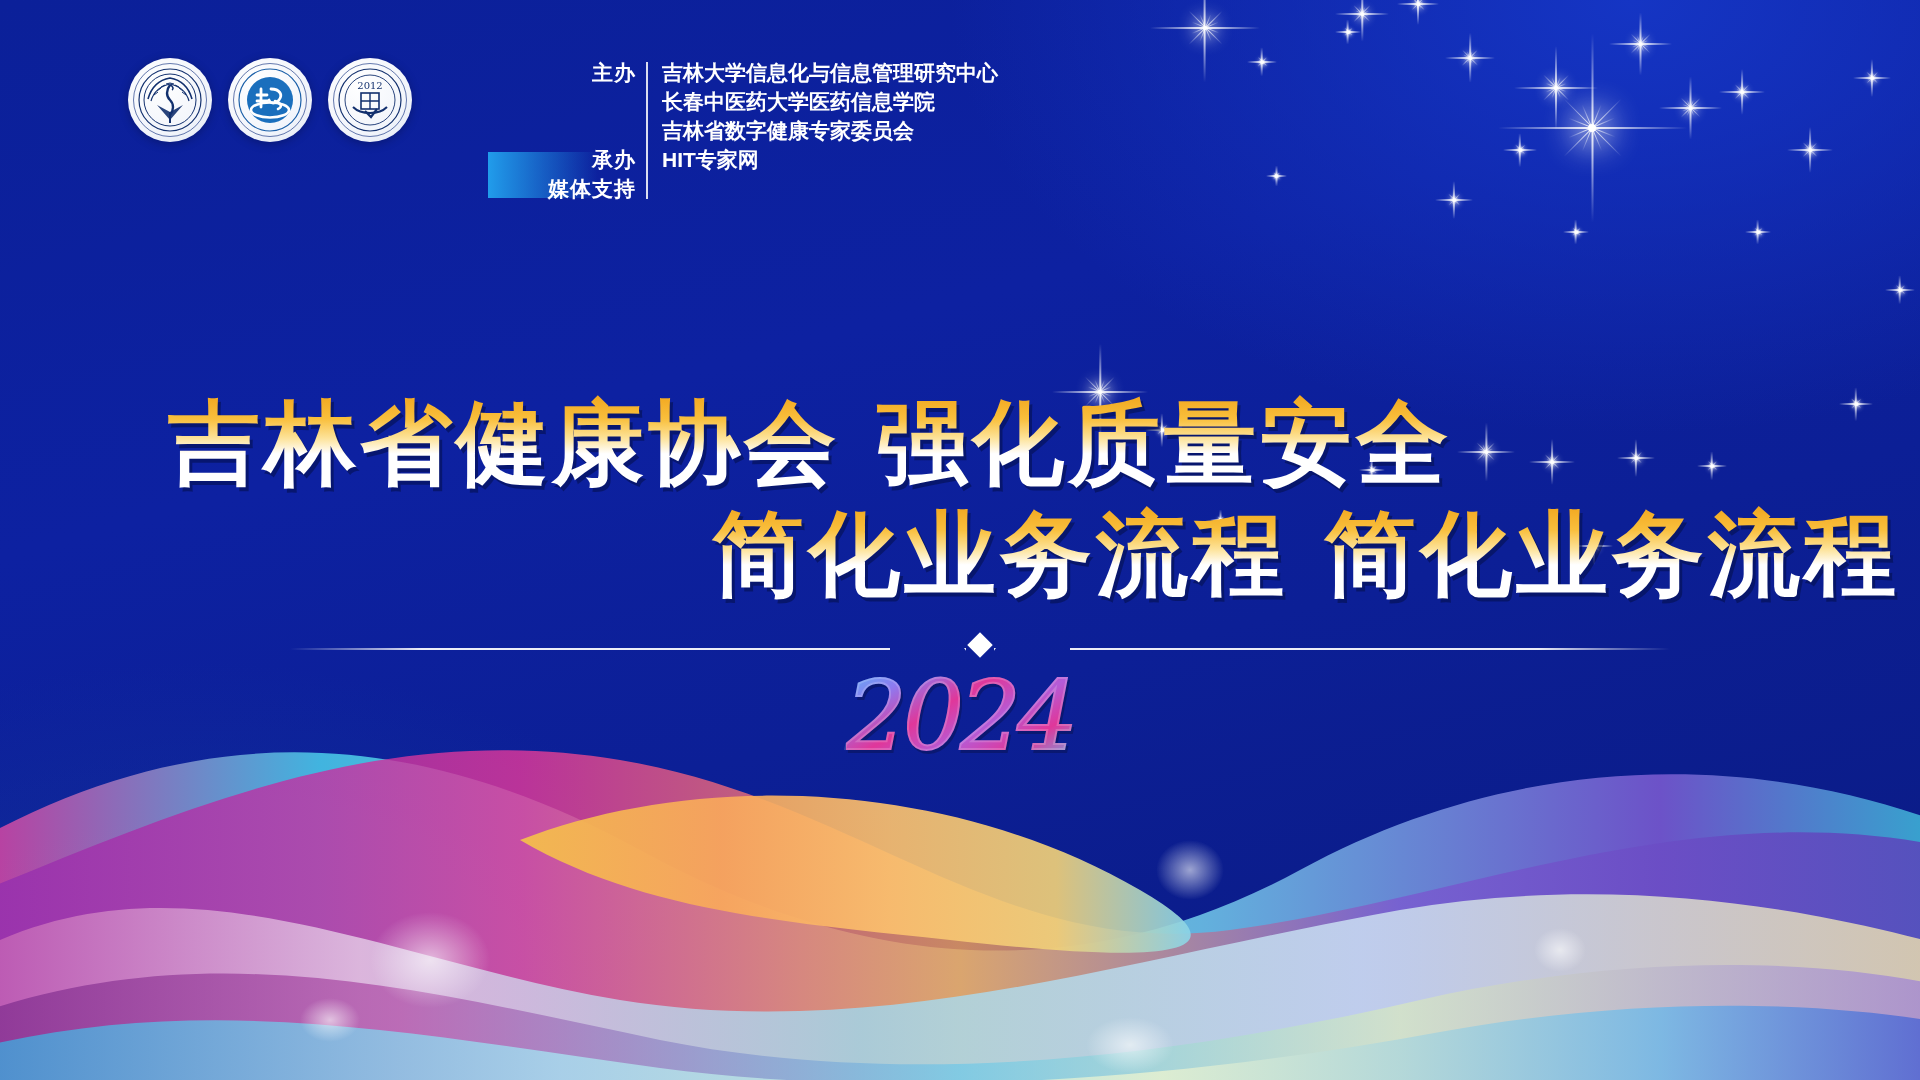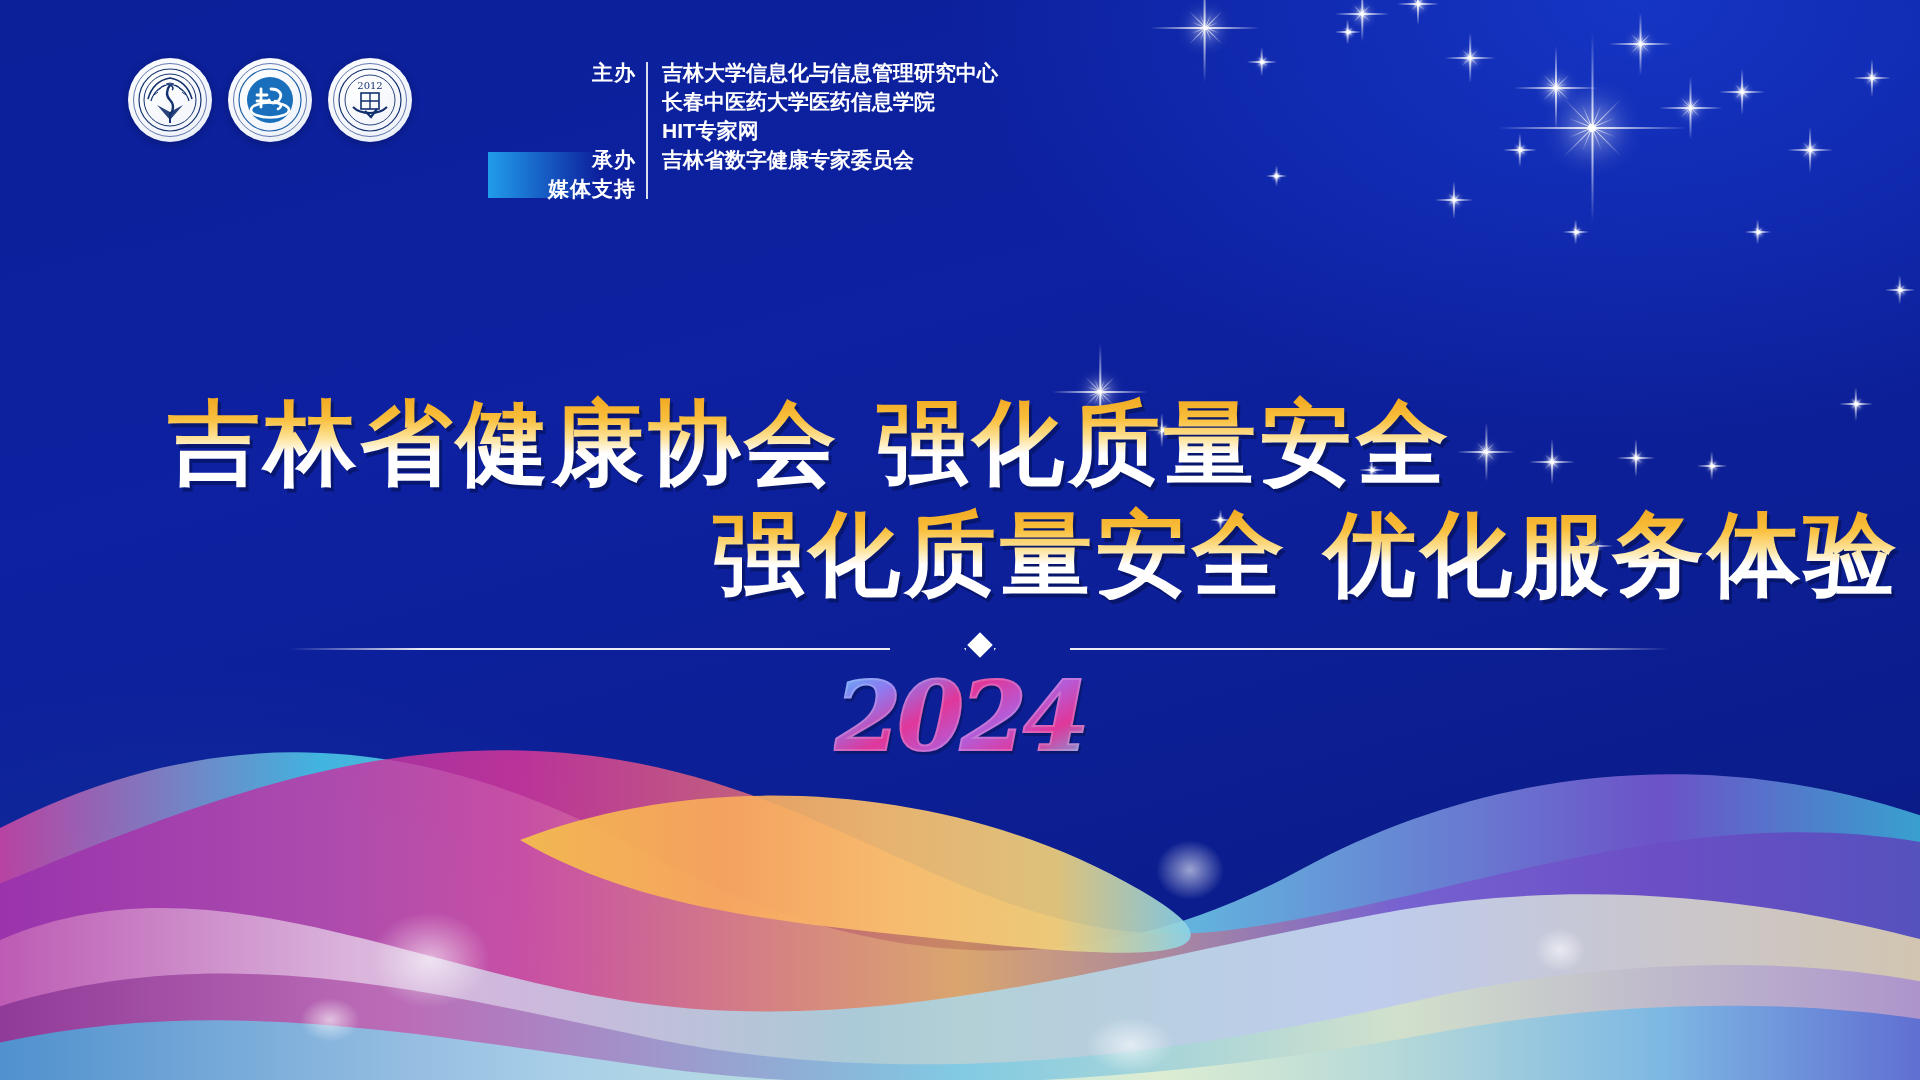--- a/index.html
+++ b/index.html
@@ -107,21 +107,21 @@
     width:32px; height:20px;
     border-left:2px solid rgba(255,255,255,.92);
     border-right:2px solid rgba(255,255,255,.92);
     transform:perspective(40px) rotateX(0deg);
     clip-path:polygon(0 0, 100% 0, 55% 100%, 45% 100%);
   }
 
   
   .subrow { position:absolute; left:0; top:660px; width:1920px; display:flex; align-items:center; justify-content:center; gap:26px; }
   .year {
-    font-size:96px; font-weight:bold; font-style:italic;
+    font-size:96px; font-weight:normal; font-style:italic;
     font-family:"DejaVu Serif","Liberation Serif",serif;
     letter-spacing:-4px;
     background:linear-gradient(150deg,#4fc3f7 0%, #8e7af0 22%, #e0379a 42%, #b45cd8 60%, #e0379a 76%, #56c4f5 100%);
     -webkit-background-clip:text; background-clip:text;
     -webkit-text-fill-color:transparent; color:transparent;
     -webkit-text-stroke:2px rgba(255,255,255,.18);
     filter:drop-shadow(2px 3px 0 rgba(8,18,80,.5));
   }
   .subtitle {
     font-size:60px; color:#fff; font-weight:bold; font-style:italic;
@@ -511,28 +511,28 @@
         <div class="row">主办</div>
         <div class="row blank">·</div>
         <div class="row blank">·</div>
         <div class="row">承办</div>
         <div class="row">媒体支持</div>
       </div>
     <div class="rule"></div>
     <div class="values" id="orgValues">
         <div class="row">吉林大学信息化与信息管理研究中心</div>
         <div class="row">长春中医药大学医药信息学院</div>
+        <div class="row">吉林省数字健康专家委员会</div>
         <div class="row">HIT专家网</div>
-        <div class="row">吉林省数字健康专家委员会</div>
       </div>
   </div>
 
   <div class="headline">
     <div class="hl hl1">吉林省健康协会 强化质量安全</div>
-    <div class="hl hl2">强化质量安全 优化服务体验</div>
+    <div class="hl hl2">简化业务流程 简化业务流程</div>
   </div>
 
   <div class="divider">
     <div class="ln l"></div>
     <div class="ln r"></div>
     <div class="dia"></div>
     <div class="vee"></div>
   </div>
 
   <div class="subrow">

